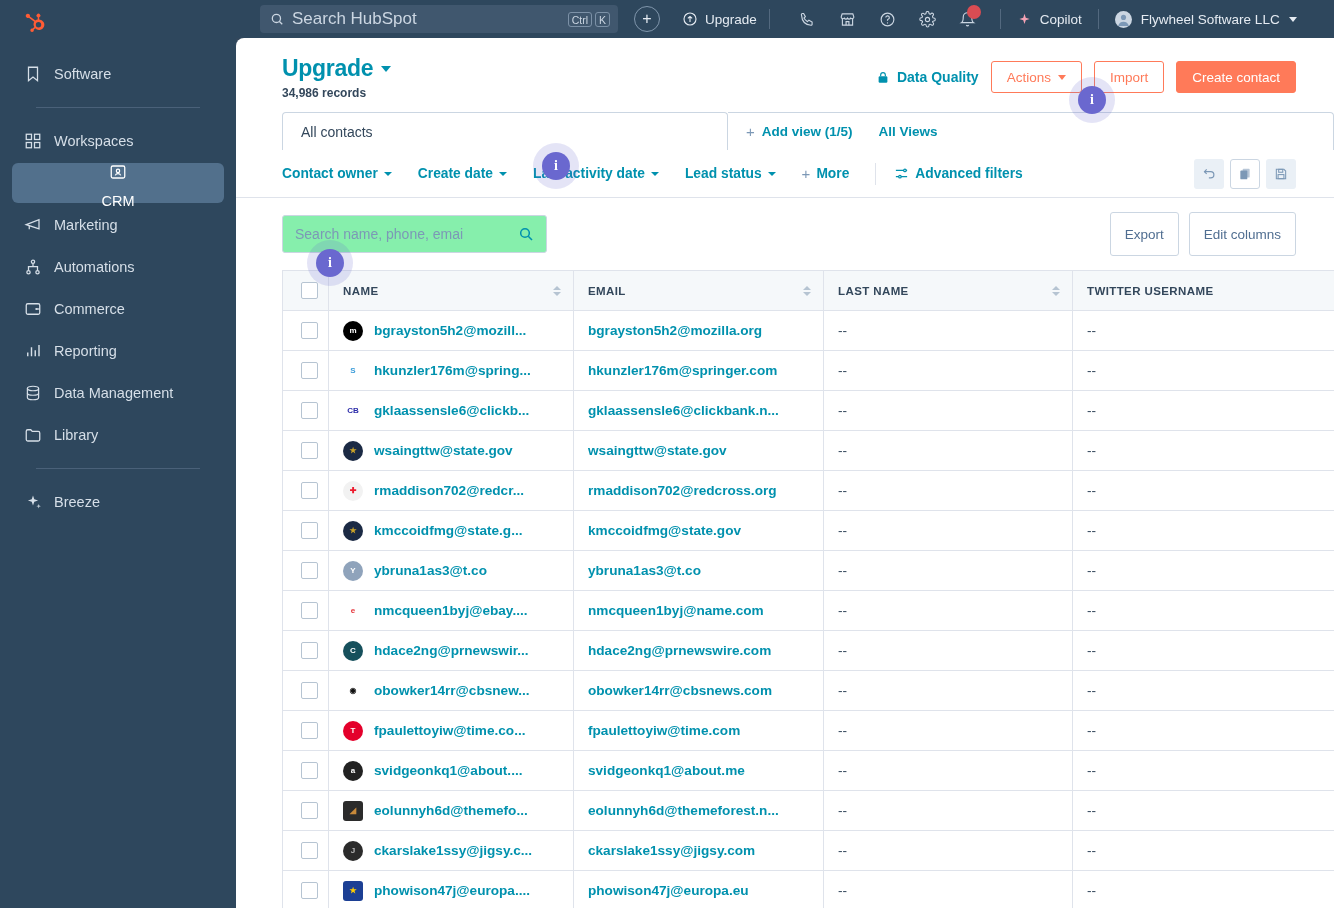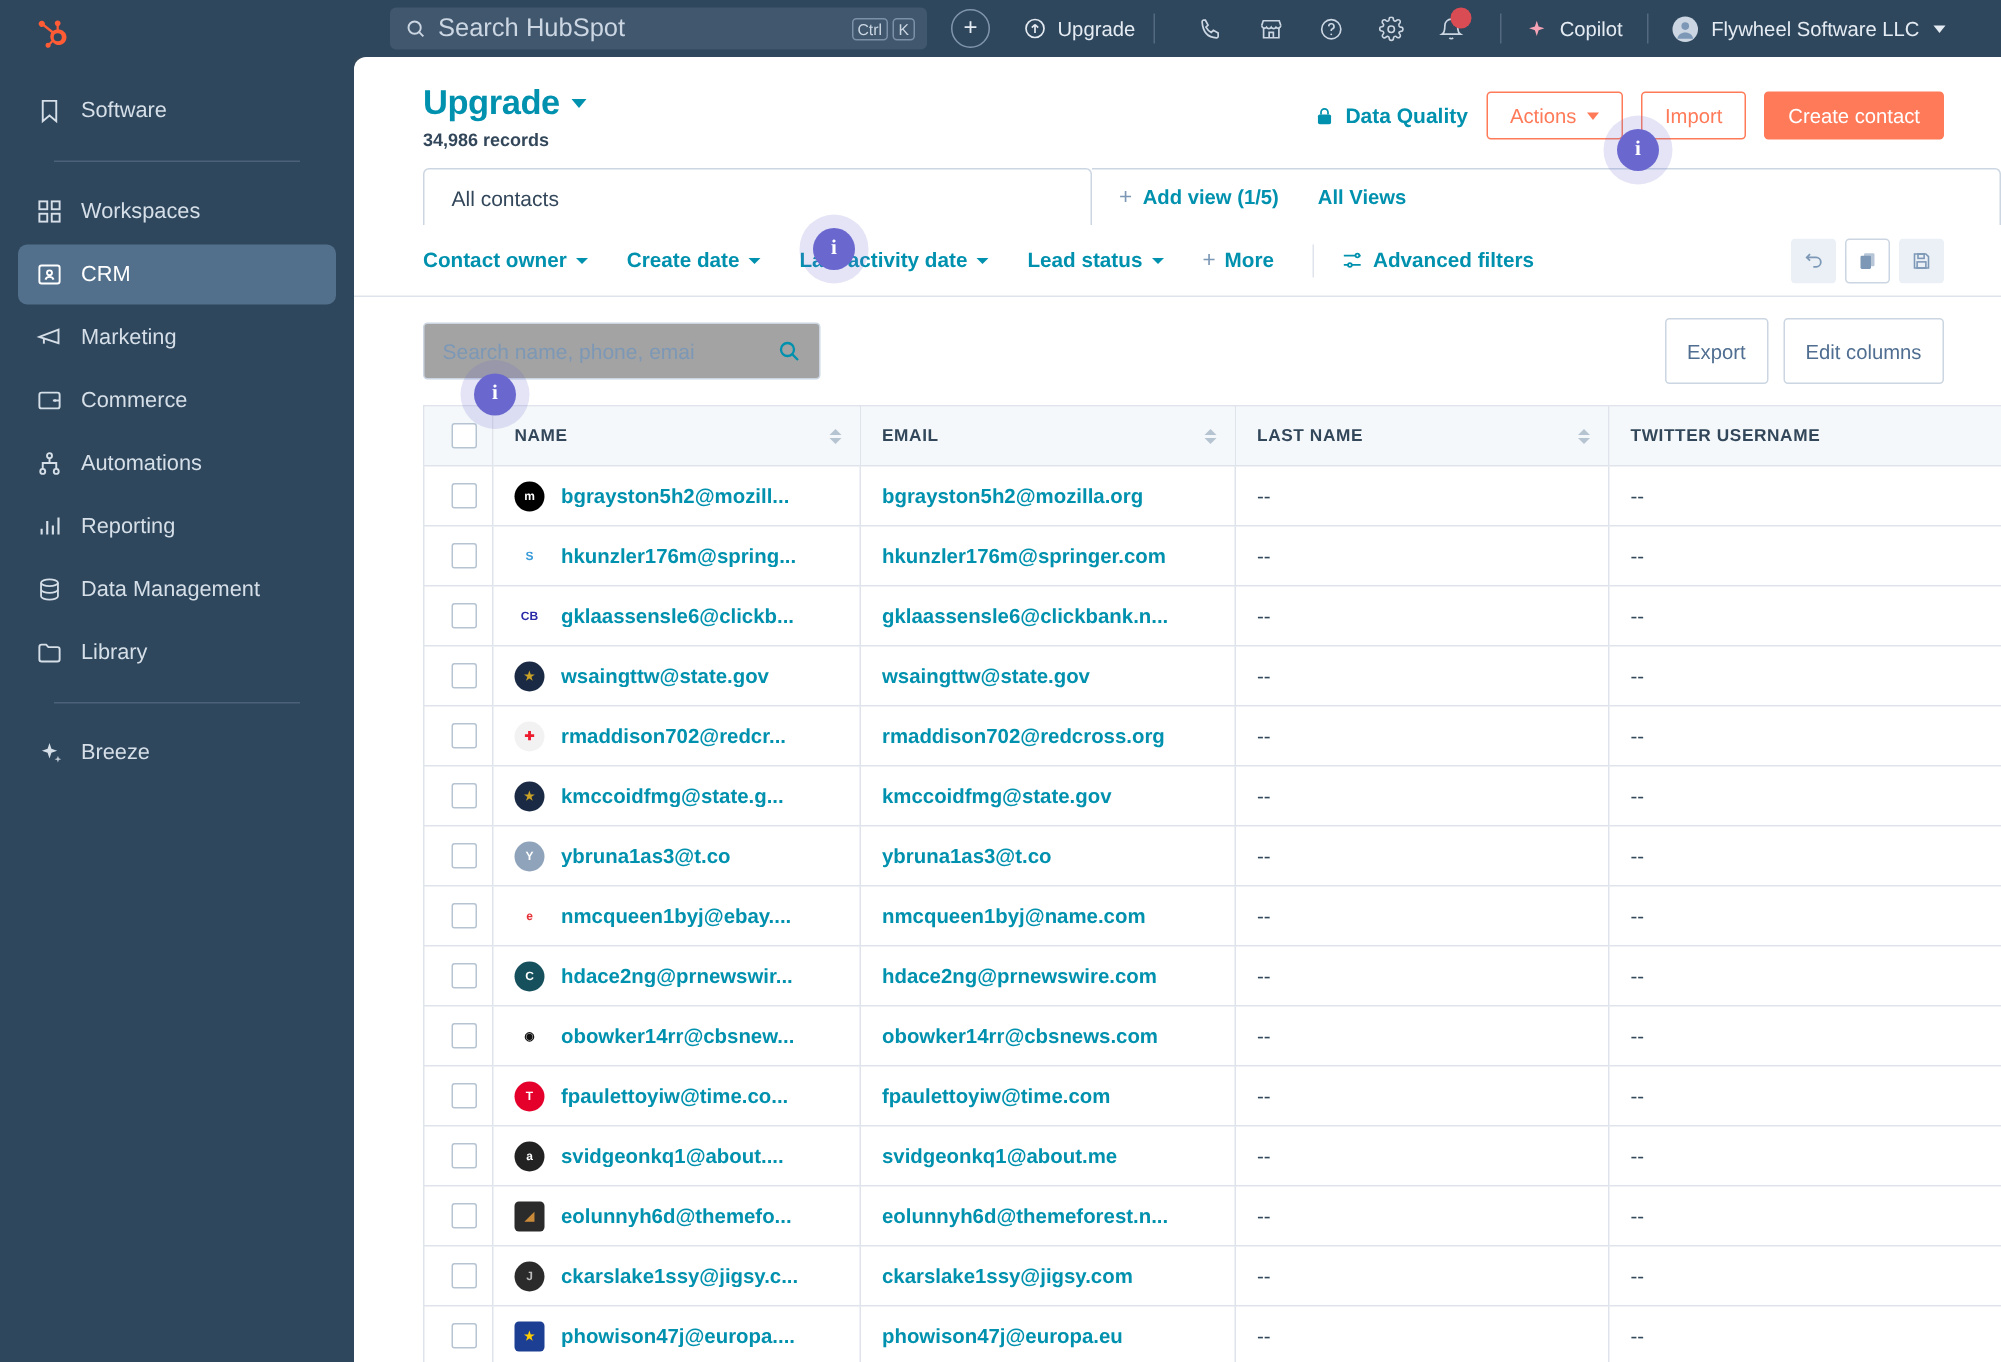--- a/index.html
+++ b/index.html
@@ -20,21 +20,21 @@
   }
   .logo-wrap { height: 46px; display: flex; align-items: center; padding-left: 22px; }
   .hs-logo { width: 24px; height: 24px; }
   .nav-list { padding: 6px 12px 0 12px; }
   .nav-item {
     display: flex; align-items: center; gap: 12px;
     height: 40px; padding: 0 12px; margin: 2px 0;
     border-radius: 6px; color: #d6dfe8;
     font-size: 14.5px; cursor: pointer; white-space: nowrap;
   }
-  .nav-item.active { background: #52708c; color: #ffffff; }
+  .nav-item.active { background: #52708c; color: #ffffff; flex-direction: column; }
   .nav-item .ico { width: 18px; height: 18px; flex: 0 0 18px; display: block; }
   .nav-sep { height: 1px; background: #4a6179; margin: 13px 24px; }
 
   
   .right-col { flex: 1; display: flex; flex-direction: column; min-width: 0; }
   .topbar {
     height: 38px; flex: 0 0 38px; background: #2e475d;
     display: flex; align-items: center; gap: 0; padding: 0 12px 0 24px;
   }
   .search-box {
@@ -136,21 +136,21 @@
     width: 30px; height: 30px; border-radius: 3px; background: #eaf0f6;
     display: flex; align-items: center; justify-content: center; cursor: pointer; color: #7c98b6;
     border: 1px solid transparent;
   }
   .ibtn.outlined { background: #fff; border: 1px solid #cbd6e2; }
 
   
   .tools-row { display: flex; align-items: center; padding: 14px 38px 14px 46px; gap: 10px; }
   .tbl-search {
     width: 265px; height: 38px; border: 1px solid #cbd6e2; border-radius: 3px;
-    display: flex; align-items: center; padding: 0 12px; gap: 8px; background: #a3a3a3;
+    display: flex; align-items: center; padding: 0 12px; gap: 8px; background: #86efac;
   }
   .tbl-search input {
     flex: 1; border: none; outline: none; font-size: 14px; color: #33475b;
     font-family: "Liberation Sans", sans-serif; background: transparent; min-width: 0;
   }
   .tbl-search input::placeholder { color: #7c98b6; }
   .tools-right { margin-left: auto; display: flex; gap: 10px; }
   .btn-ghost {
     height: 44px; border: 1px solid #cbd6e2; border-radius: 3px; background: #fff;
     color: #506e91; font-size: 13.5px; padding: 0 14px; display: inline-flex;
@@ -242,35 +242,35 @@
         <svg class="ico" viewBox="0 0 24 24" fill="none" stroke="currentColor" stroke-width="1.7">
             <path d="M3 11.5 20 5v12L3 11.5z"></path>
             <path d="M7 13v4.5"></path>
           </svg>
         <span>Marketing</span>
       </div>
 
 
       <div class="nav-item">
         <svg class="ico" viewBox="0 0 24 24" fill="none" stroke="currentColor" stroke-width="1.7">
-            <rect x="3" y="5" width="18" height="14" rx="2"></rect>
-            <path d="M15 12h6"></path>
-            <circle cx="17" cy="12" r="1.2" fill="currentColor" stroke="none"></circle>
-          </svg>
-        <span>Commerce</span>
-      </div>
-
-      <div class="nav-item">
-        <svg class="ico" viewBox="0 0 24 24" fill="none" stroke="currentColor" stroke-width="1.7">
             <circle cx="12" cy="5" r="2.2"></circle>
             <circle cx="6" cy="19" r="2.2"></circle>
             <circle cx="18" cy="19" r="2.2"></circle>
             <path d="M12 7.2v4.3M12 11.5H6v5.3M12 11.5h6v5.3"></path>
           </svg>
         <span>Automations</span>
+      </div>
+
+      <div class="nav-item">
+        <svg class="ico" viewBox="0 0 24 24" fill="none" stroke="currentColor" stroke-width="1.7">
+            <rect x="3" y="5" width="18" height="14" rx="2"></rect>
+            <path d="M15 12h6"></path>
+            <circle cx="17" cy="12" r="1.2" fill="currentColor" stroke="none"></circle>
+          </svg>
+        <span>Commerce</span>
       </div>
 
       <div class="nav-item">
         <svg class="ico" viewBox="0 0 24 24" fill="none" stroke="currentColor" stroke-width="1.9">
             <path d="M5 19v-5M10 19V7M15 19v-8M20 19V4"></path>
           </svg>
         <span>Reporting</span>
       </div>
 
       <div class="nav-item">

